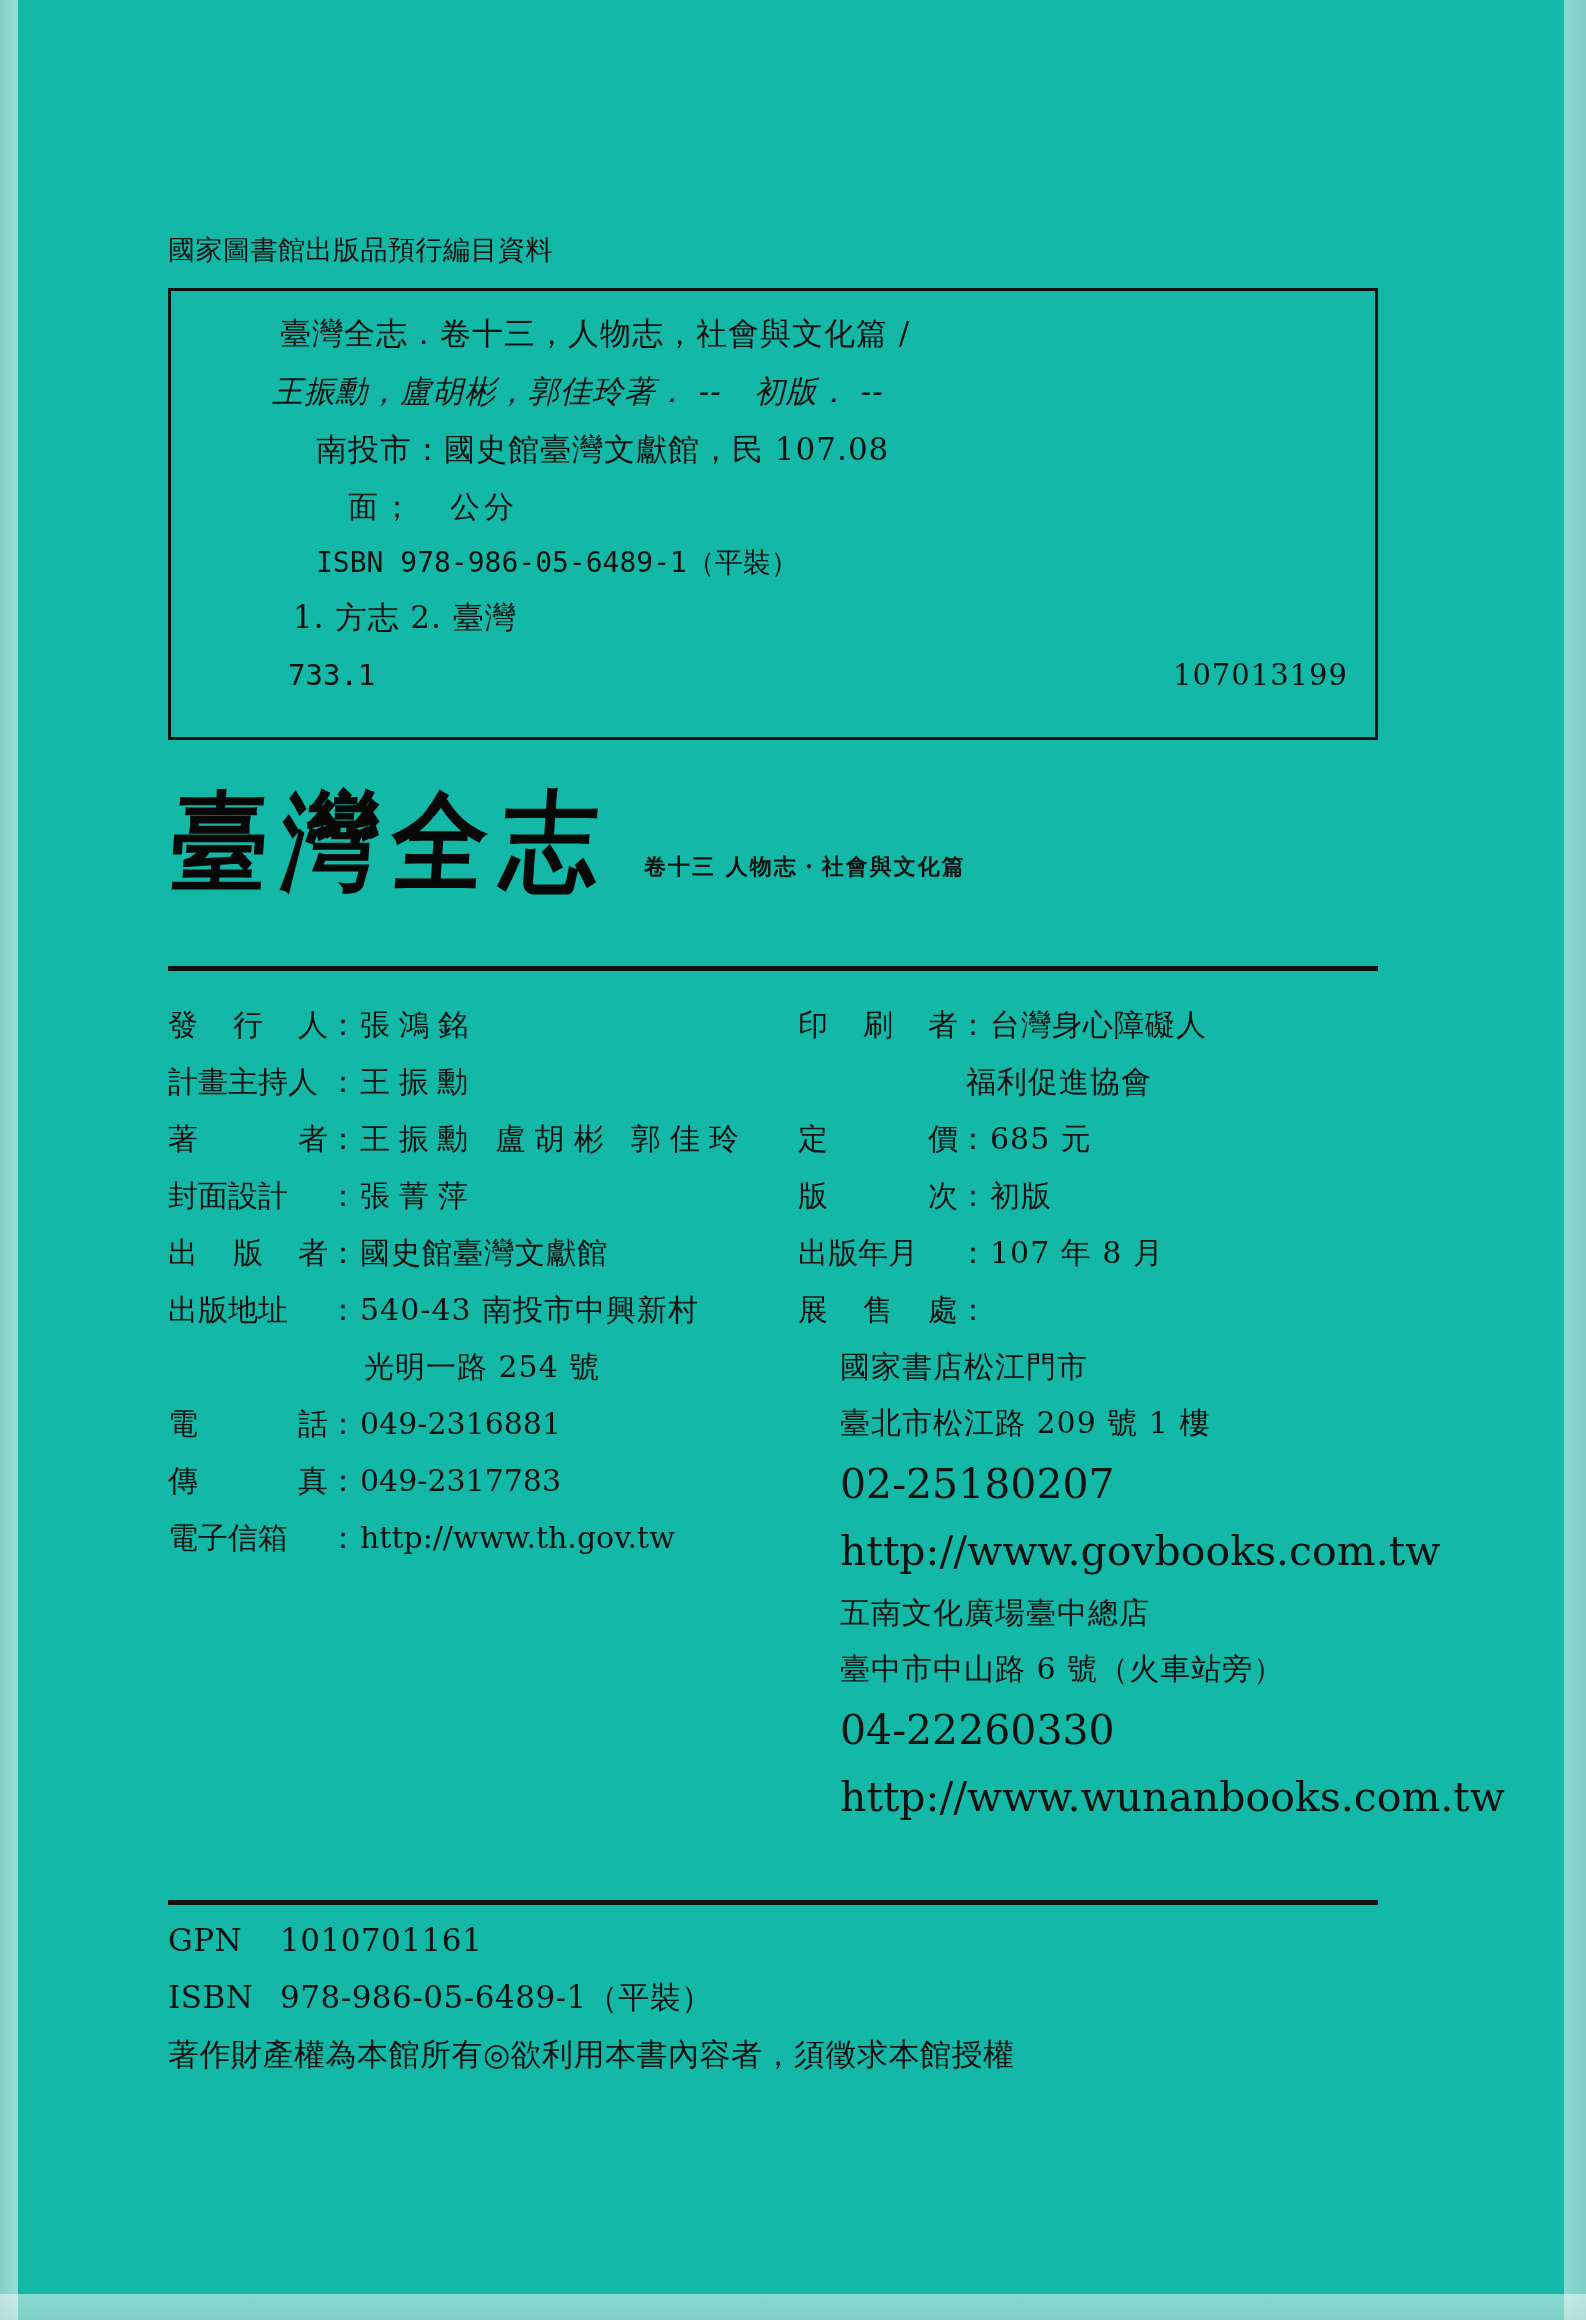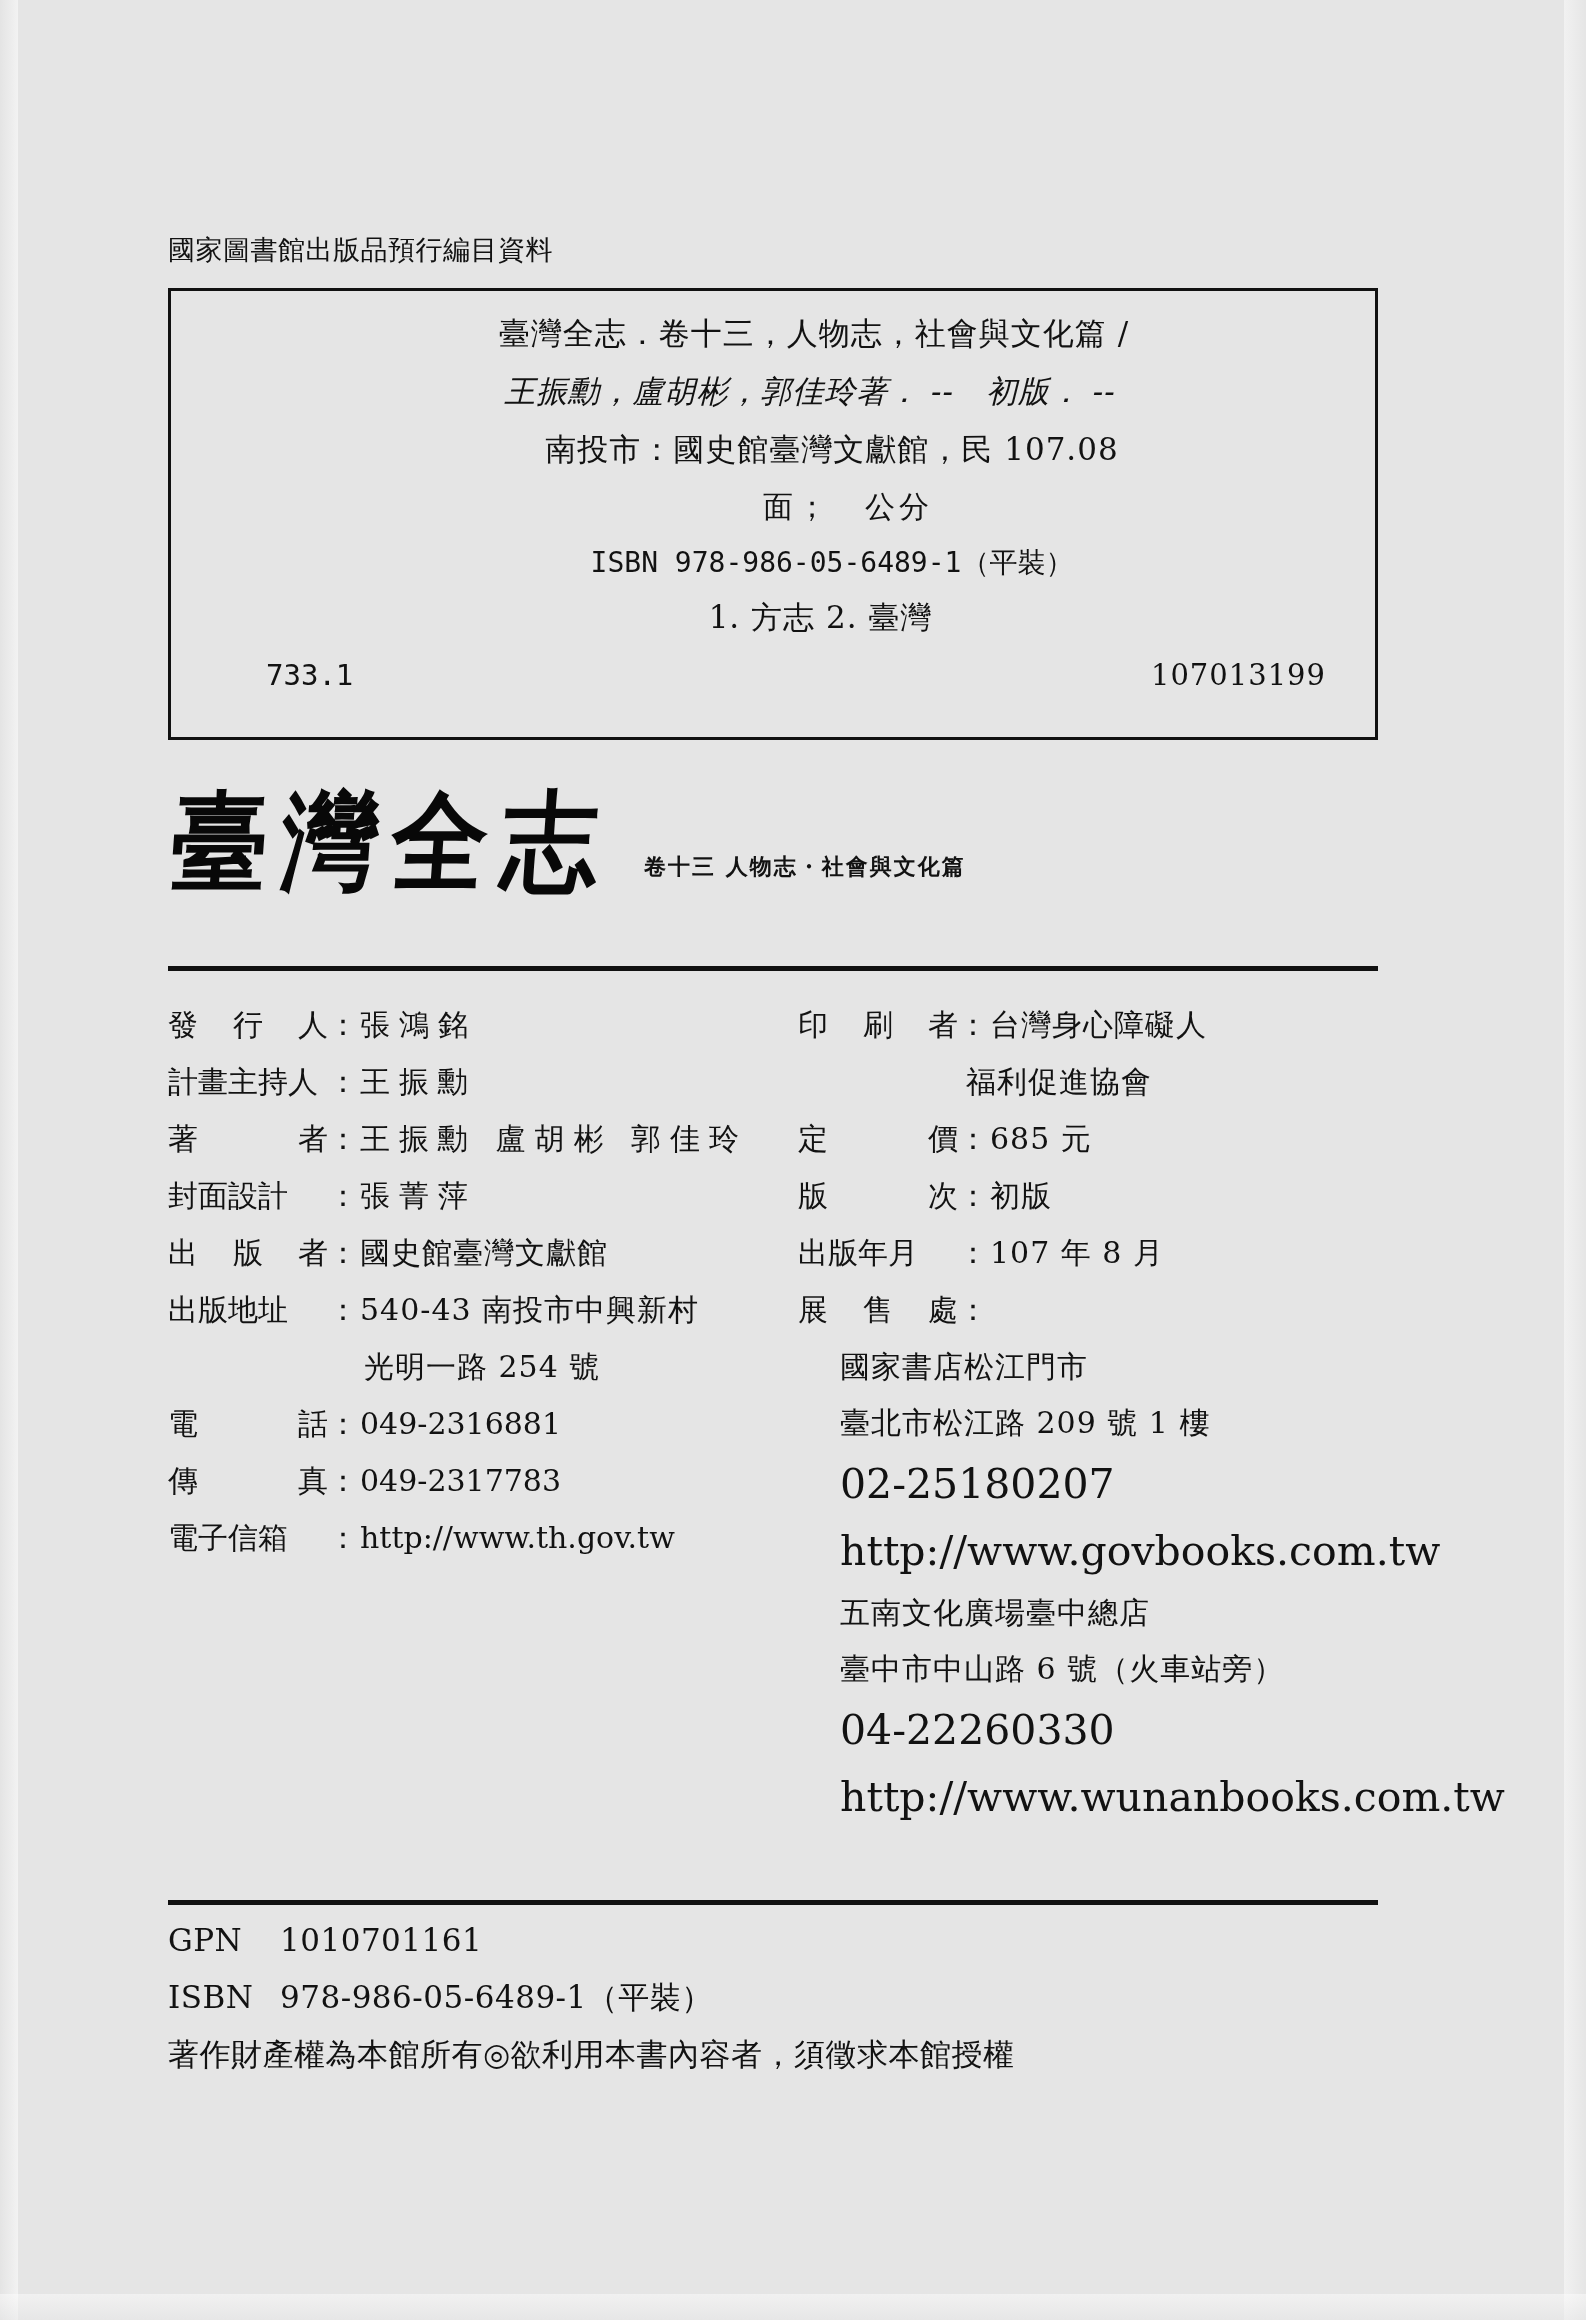--- a/index.html
+++ b/index.html
@@ -13,21 +13,21 @@
     position: relative;
     font-family: "DejaVu Serif", "Liberation Serif", serif;
     color: #121212;
     overflow: hidden;
   }
 
   
   .page {
     position: absolute;
     inset: 0;
-    background: #e5e5e5;
+    background: #14b8a6;
   }
   .scan-edge-left {
     position: absolute;
     left: 0; top: 0; bottom: 0;
     width: 18px;
     background: linear-gradient(to right, #e3e3e3, #fdfdfd);
     opacity: .55;
   }
   .scan-edge-right {
     position: absolute;
@@ -65,24 +65,23 @@
     position: absolute;
     left: 168px;
     top: 288px;
     width: 1210px;
     height: 452px;
     border: 3px solid #111;
     box-sizing: border-box;
   }
   .cip-lines {
     position: absolute;
-    left: 250px;
+    left: 272px;
     top: 318px;
     width: 1120px;
-    text-align: center;
   }
   .cip-line {
     font-size: 31px;
     line-height: 1.0;
     white-space: nowrap;
     letter-spacing: 1px;
   }
   .cip-l1 { margin-left: 8px;  margin-bottom: 27px; }
   .cip-l2 { margin-bottom: 27px; font-style: italic; }
   .cip-l3 { margin-left: 44px; margin-bottom: 27px; }

